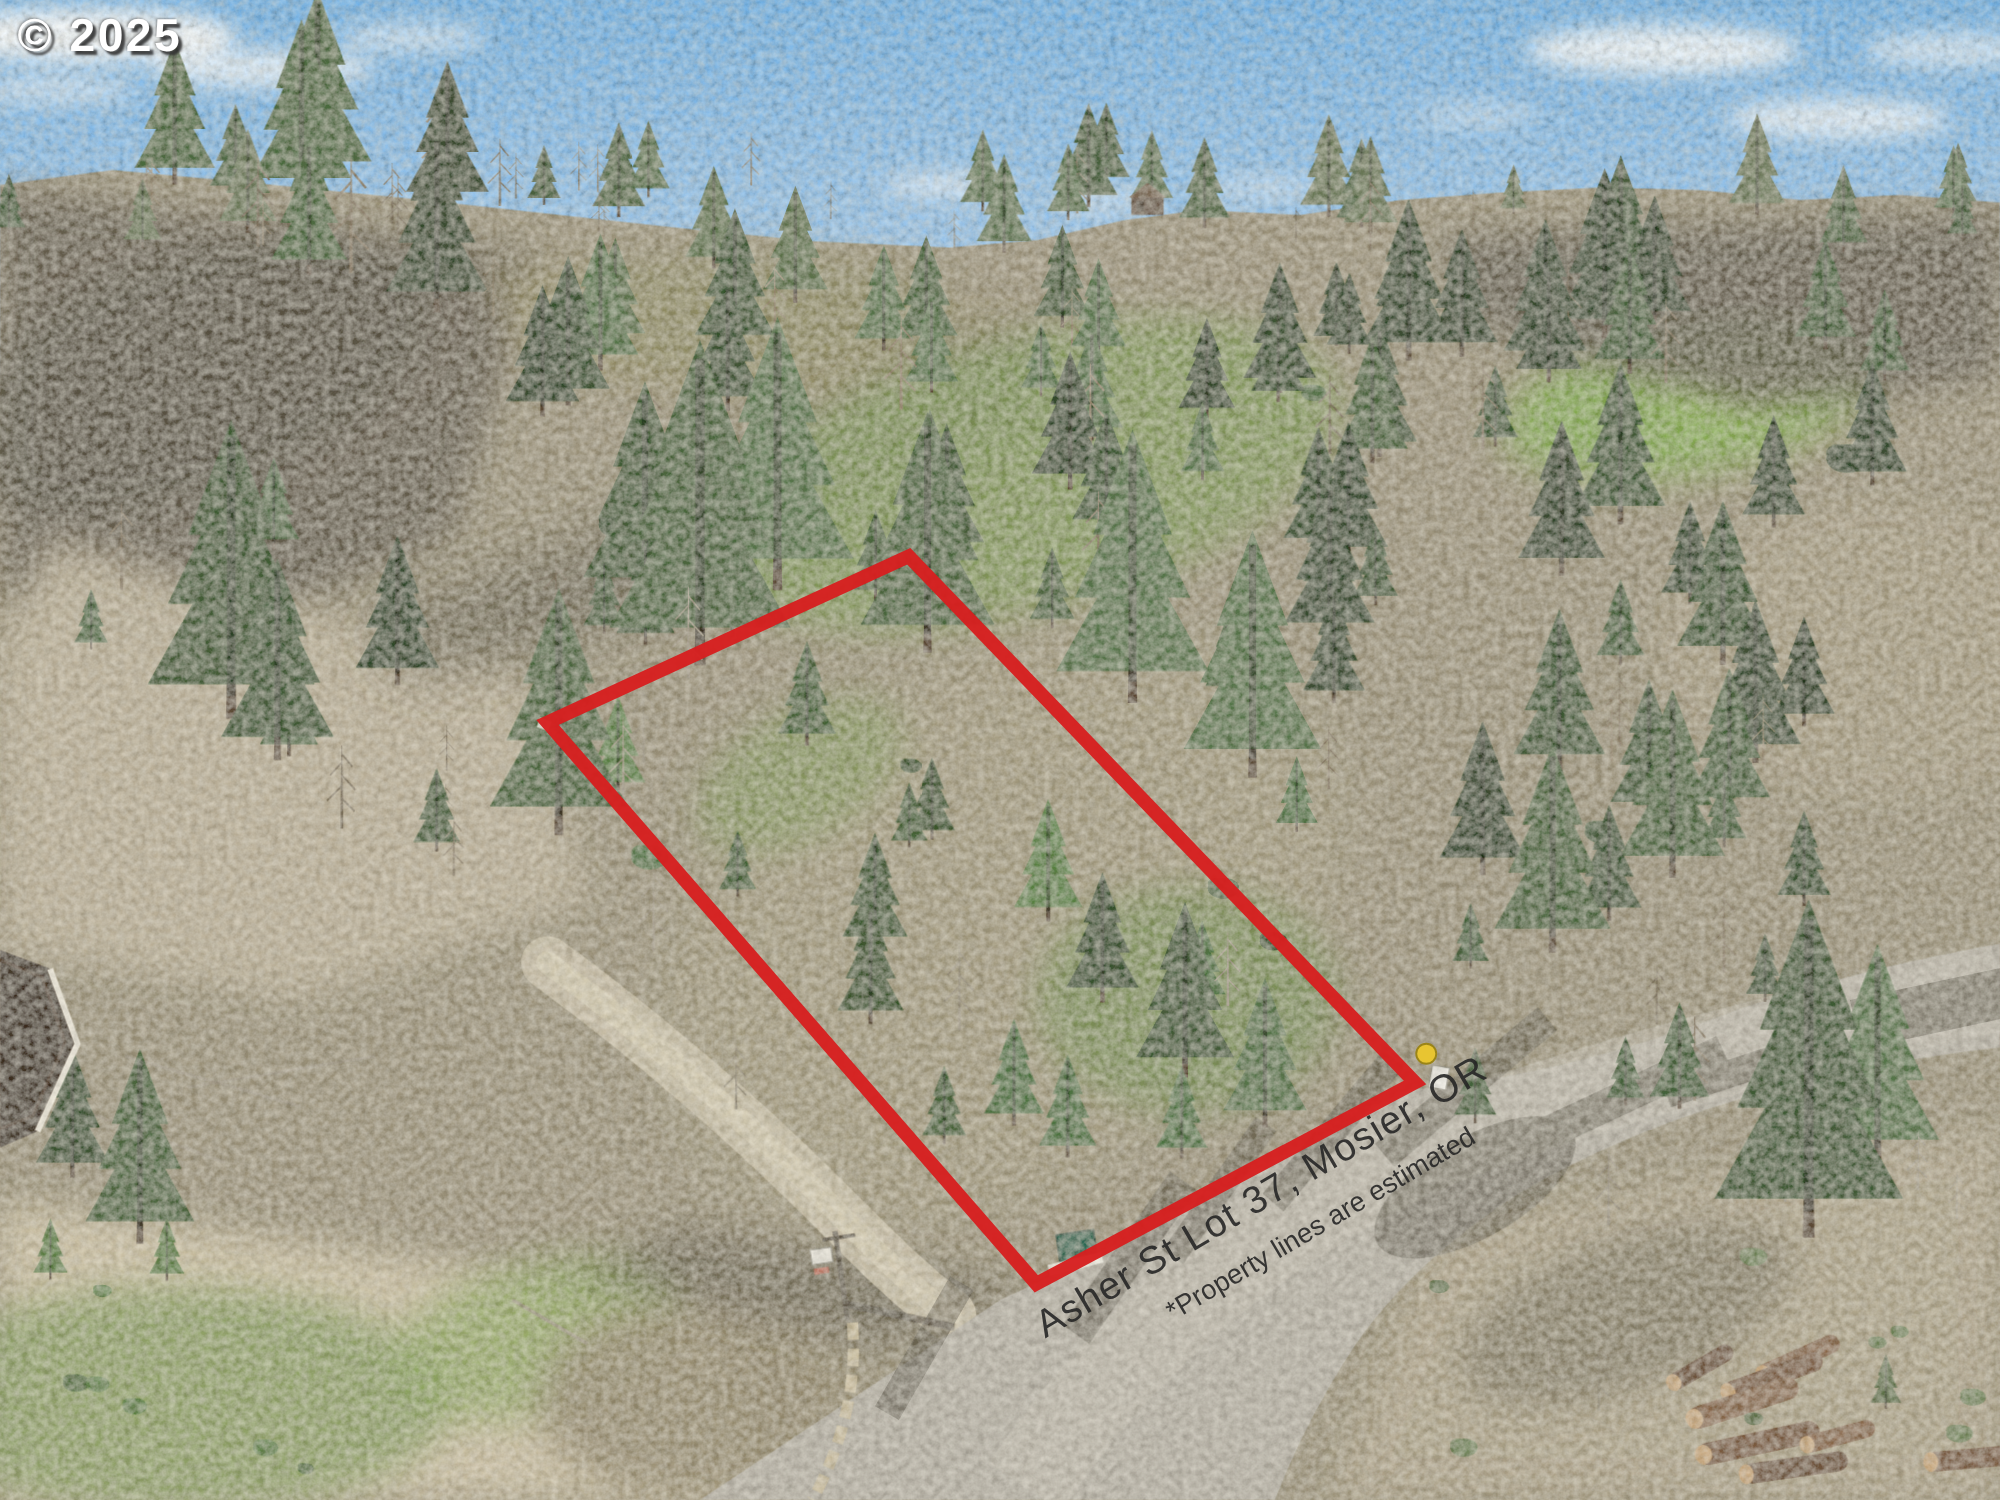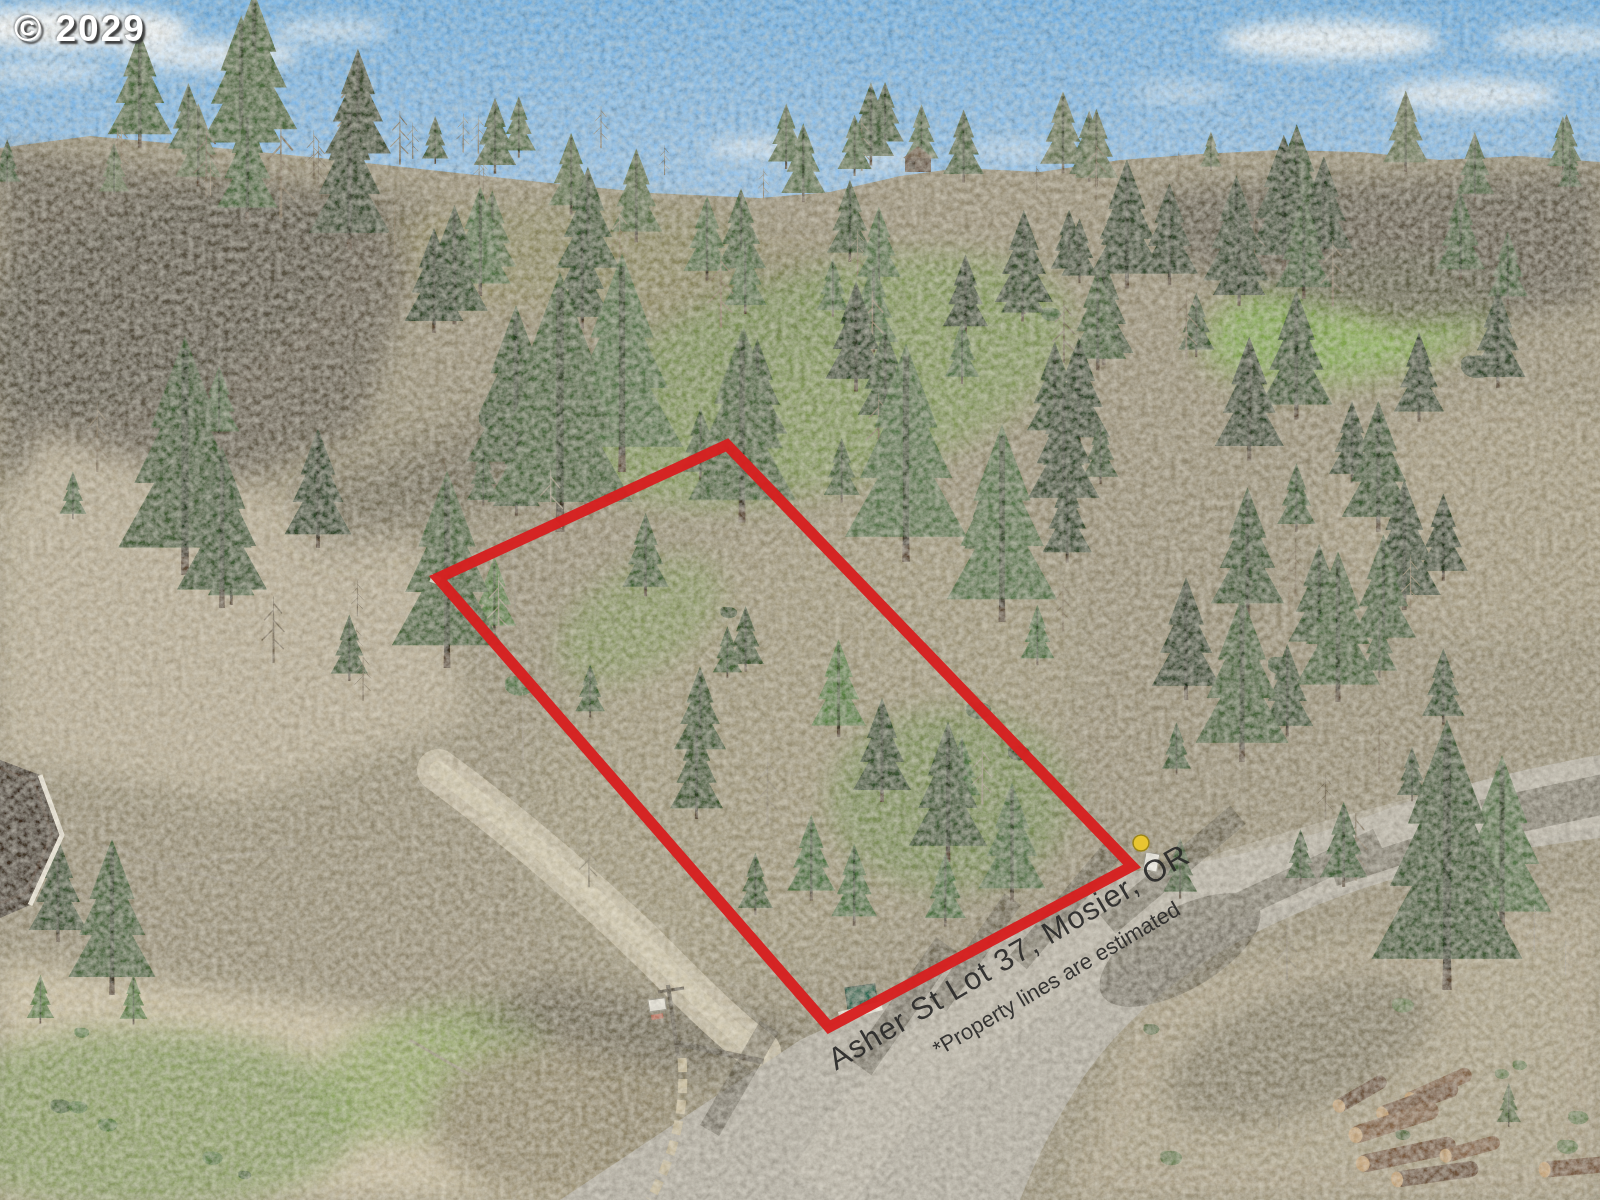--- a/index.html
+++ b/index.html
@@ -429,14 +429,14 @@
   <circle cx="1141" cy="843" r="8" stroke="#9a8418" stroke-width="1.5" fill="#e8c531"></circle>
 
   <polygon fill="none" stroke-width="11" stroke-linejoin="miter" opacity=".96" points="438,578 727,445 1132,866 829,1027" stroke="#d61f1f"></polygon>
 
   <g transform="translate(1014,966) rotate(-30.5)" opacity=".9">
     <text class="addr" x="0" y="0" text-anchor="middle" font-size="31" font-family="Liberation Sans, sans-serif" fill="#262626">Asher St Lot 37, Mosier, OR</text>
     <text x="30" y="40" text-anchor="middle" font-size="22" font-family="Liberation Sans, sans-serif" fill="#262626">*Property lines are estimated</text>
   </g>
 </svg>
 
-<div class="watermark">© 2029</div>
+<div class="watermark">© 2025</div>
 </div>
 
 </body></html>

